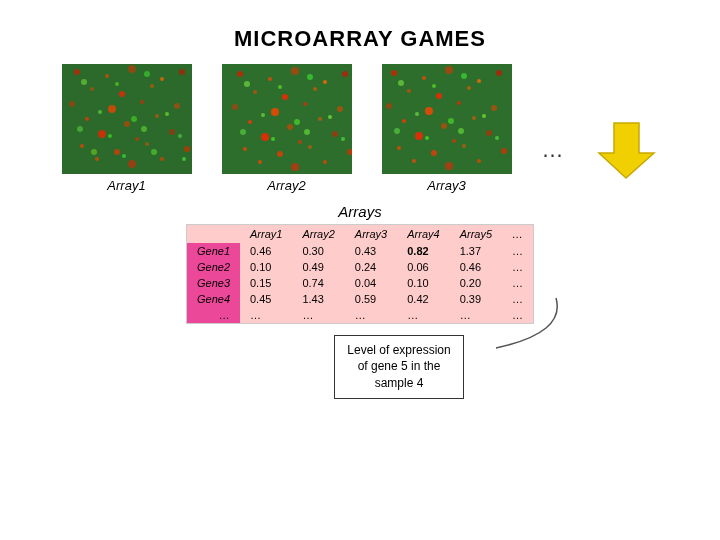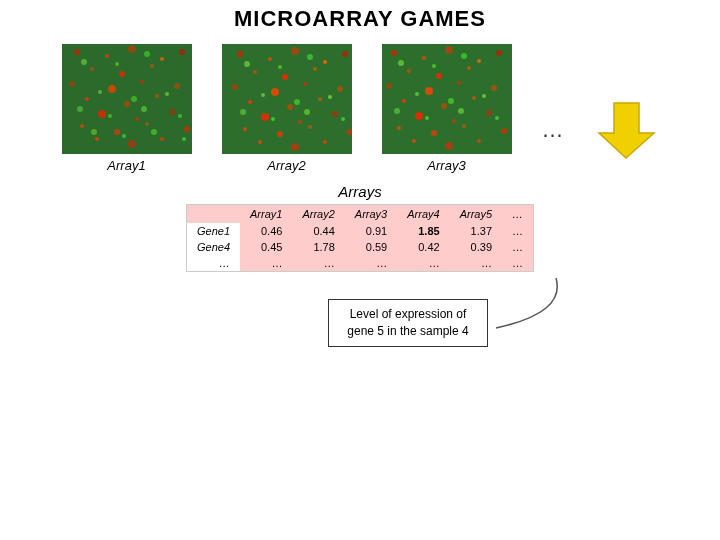--- a/index.html
+++ b/index.html
@@ -9,21 +9,21 @@
       background: #ffffff;
       font-family: Arial, sans-serif;
       overflow: hidden;
       position: relative;
     }
 
     #title {
       text-align: center;
       font-size: 22px;
       font-weight: bold;
-      padding-top: 6px;
+      padding-top: 26px;
       letter-spacing: 1px;
     }
 
     .arrays-row {
       display: flex;
       justify-content: center;
       align-items: flex-end;
       gap: 30px;
       margin-top: 12px;
       padding: 0 30px;
@@ -96,45 +96,45 @@
       padding: 3px 10px;
       text-align: center;
       background: transparent;
       font-weight: normal;
       font-style: italic;
     }
 
     table.data-table td {
       font-size: 11px;
       padding: 2px 10px;
-      text-align: right;
+      text-align: left;
     }
 
     .gene-col {
       text-align: right !important;
-      background: #ffffff;
+      background: #ec4899;
       font-style: italic;
     }
 
     .highlighted-cell {
       border: 2px solid #3355ff;
       background: #ffcccc;
     }
 
     .legend-box {
       position: absolute;
       left: 50%;
       bottom: -75px;
       transform: translateX(-20%);
       background: white;
       border: 1.5px solid #333;
       padding: 6px 12px;
       font-size: 12px;
       text-align: center;
-      width: 160px;
+      width: 130px;
       line-height: 1.4;
     }
   </style>
 </head>
 <body>
 
 <div id="title">MICROARRAY GAMES</div>
 
 <div class="arrays-row">
 
@@ -312,30 +312,48 @@
           <th>Array3</th>
           <th>Array4</th>
           <th>Array5</th>
           <th>…</th>
         </tr>
       </thead>
       <tbody>
         <tr>
           <td class="gene-col">Gene1</td>
           <td>0.46</td>
-          <td>0.44</td>
-          <td>0.91</td>
-          <td><strong>1.85</strong></td>
+          <td>0.30</td>
+          <td>0.43</td>
+          <td><strong>0.82</strong></td>
           <td>1.37</td>
+          <td>…</td>
+        </tr>
+        <tr>
+          <td class="gene-col">Gene2</td>
+          <td>0.10</td>
+          <td>0.49</td>
+          <td>0.24</td>
+          <td>0.06</td>
+          <td>0.46</td>
+          <td>…</td>
+        </tr>
+        <tr>
+          <td class="gene-col">Gene3</td>
+          <td>0.15</td>
+          <td>0.74</td>
+          <td>0.04</td>
+          <td>0.10</td>
+          <td>0.20</td>
           <td>…</td>
         </tr>
         <tr>
           <td class="gene-col">Gene4</td>
           <td>0.45</td>
-          <td>1.78</td>
+          <td>1.43</td>
           <td>0.59</td>
           <td>0.42</td>
           <td>0.39</td>
           <td>…</td>
         </tr>
         <tr>
           <td class="gene-col">…</td>
           <td>…</td>
           <td>…</td>
           <td>…</td>

